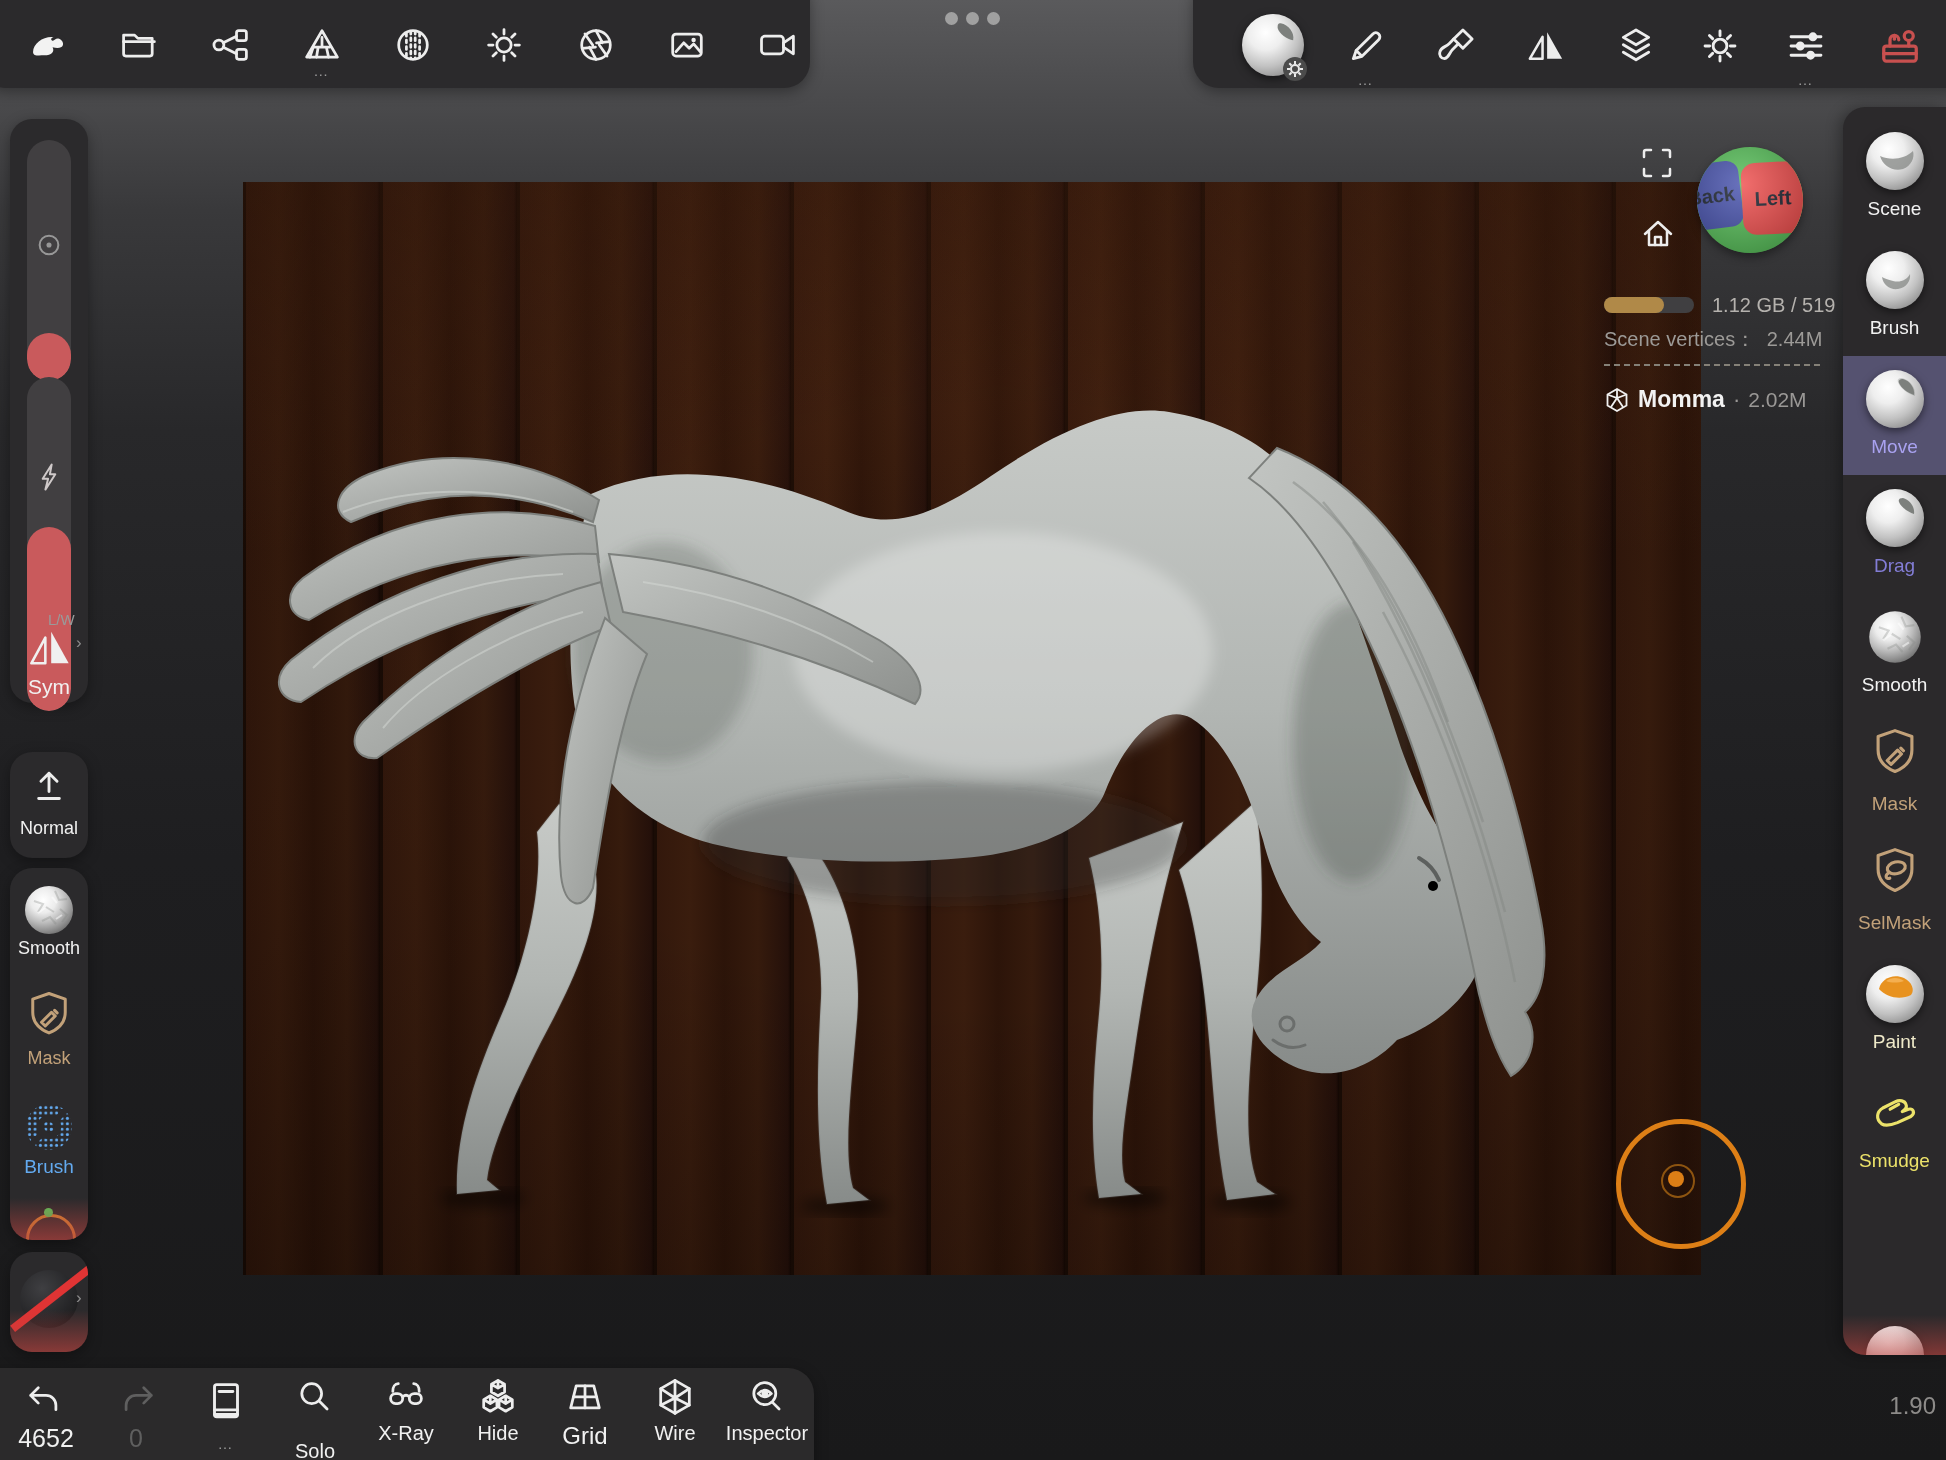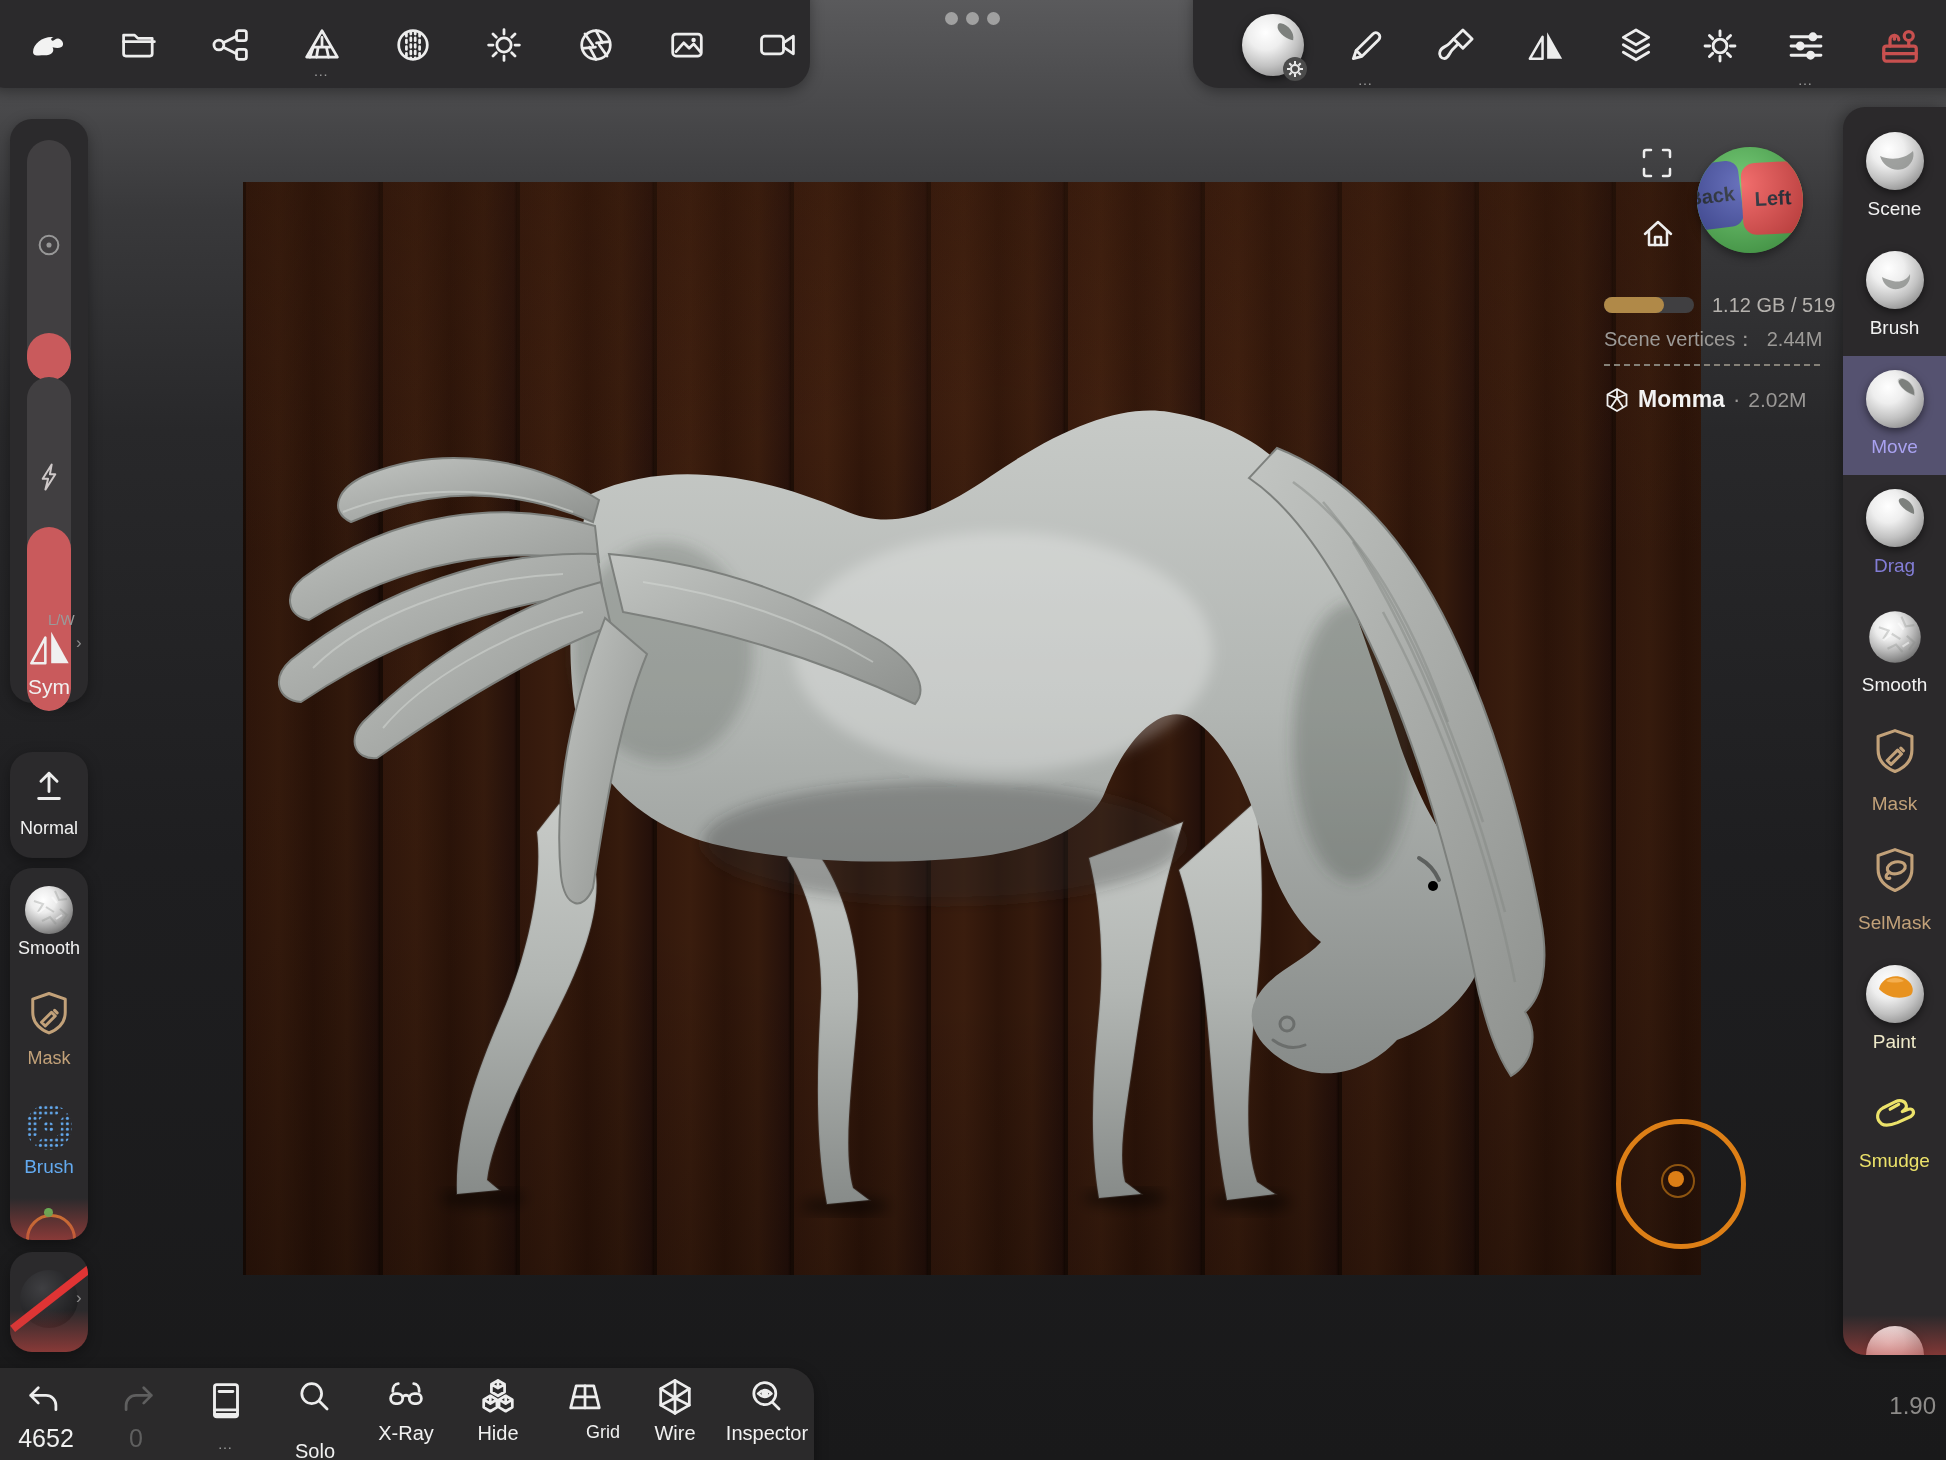--- a/index.html
+++ b/index.html
@@ -561,21 +561,21 @@
     <path d="M13 18l6 3.5v7L13 32l-6-3.5v-7zM13 18v7M7 21.5l6 3.5 6-3.5"></path>
     <path d="M27 18l6 3.5v7L27 32l-6-3.5v-7zM27 18v7M21 21.5l6 3.5 6-3.5"></path>
   </svg>
   <div class="lbl" style="font-size:20px;margin-top:2px;">Hide</div>
 </div>
 <div class="a" style="left:550px;top:1376px;width:70px;text-align:center;cursor:pointer;">
   <svg class="ic" width="44" height="44" viewBox="0 0 40 40" style="margin:0 auto;">
     <path d="M12 9h16l5 20H7z"></path>
       <path d="M20 9v20M9.5 19h21"></path>
   </svg>
-  <div class="lbl" style="font-size:18px;margin-top:2px;text-align:right;">Grid</div>
+  <div class="lbl" style="font-size:24px;margin-top:2px;">Grid</div>
 </div>
 <div class="a" style="left:640px;top:1376px;width:70px;text-align:center;cursor:pointer;">
   <svg class="ic" width="44" height="44" viewBox="0 0 40 40" stroke-width="2.2" style="margin:0 auto;">
     <path d="M20 4l13 7.5v15L20 34 7 26.5v-15z"></path>
     <path d="M20 4v16M7 11.5L20 20l13-8.5M20 20L7 26.5M20 20l13 6.5M20 20v14"></path>
   </svg>
   <div class="lbl" style="font-size:20px;margin-top:2px;">Wire</div>
 </div>
 <div class="a" style="left:712px;top:1376px;width:110px;text-align:center;cursor:pointer;">
   <svg class="ic" width="44" height="44" viewBox="0 0 40 40" style="margin:0 auto;">

